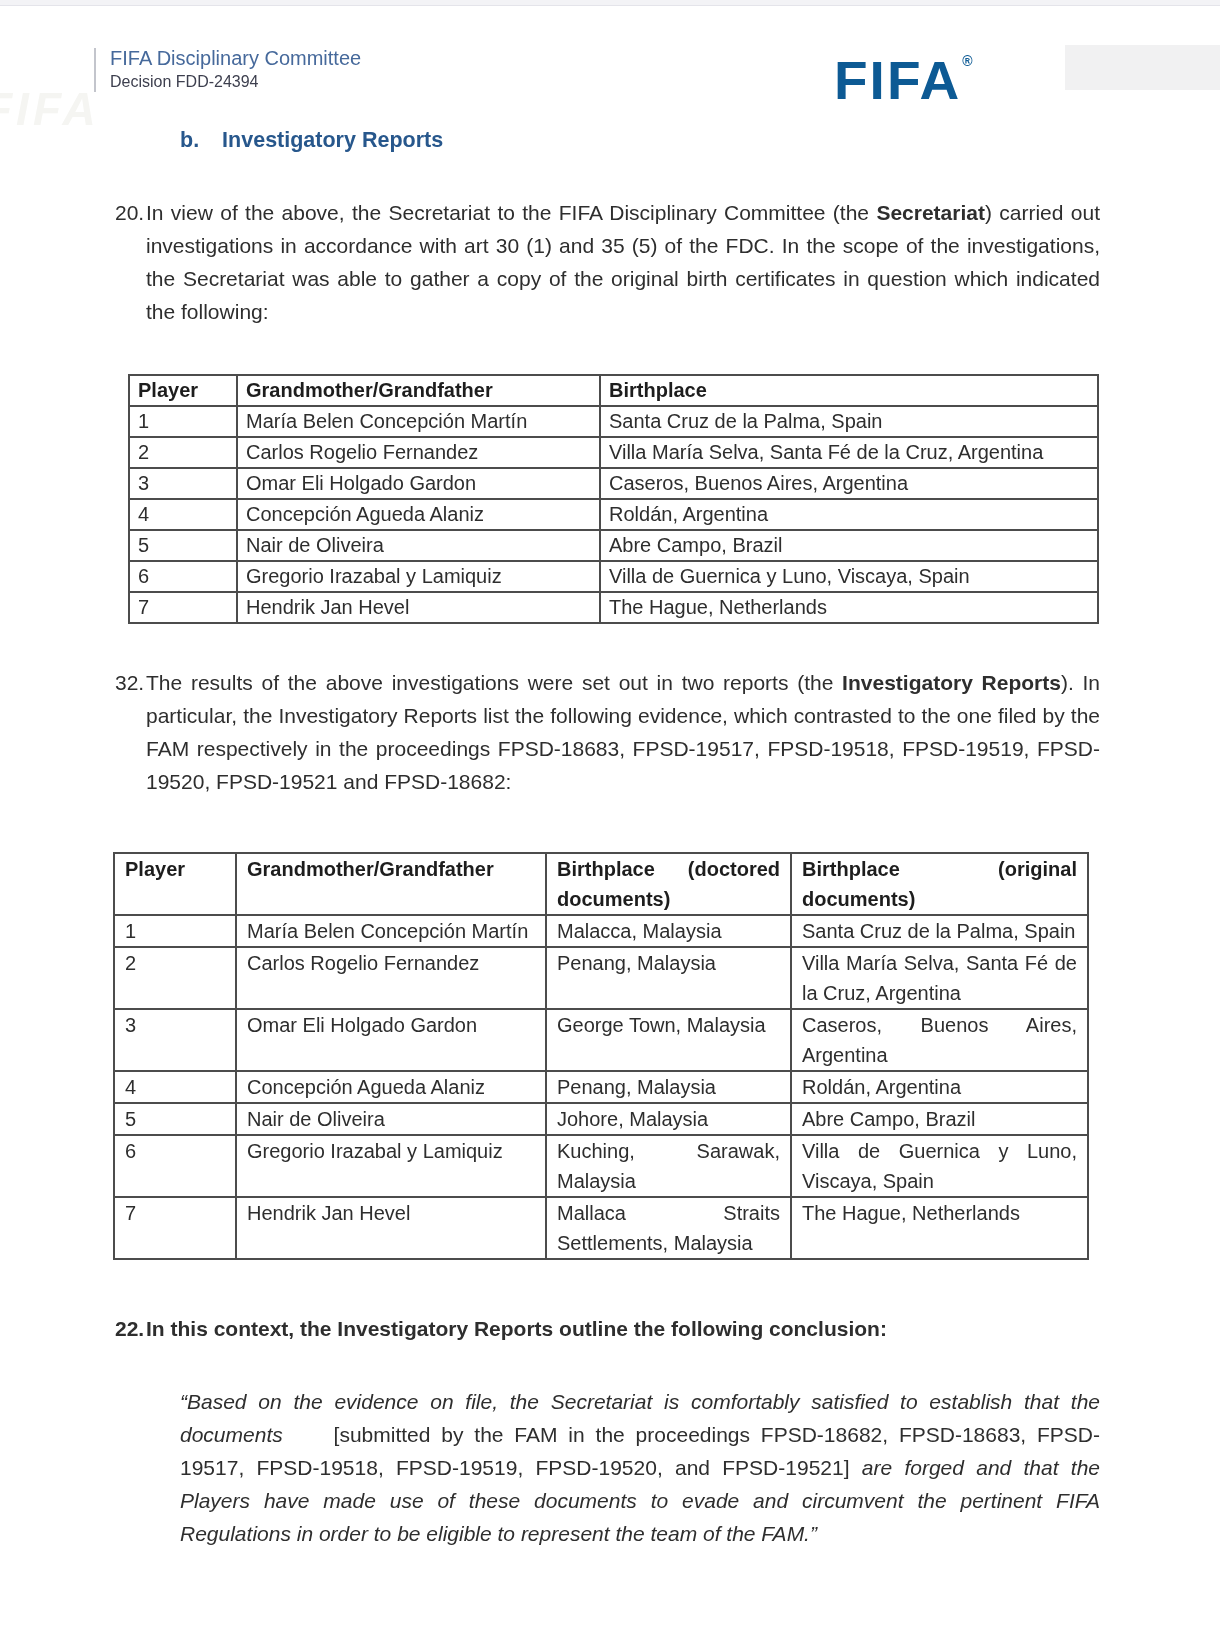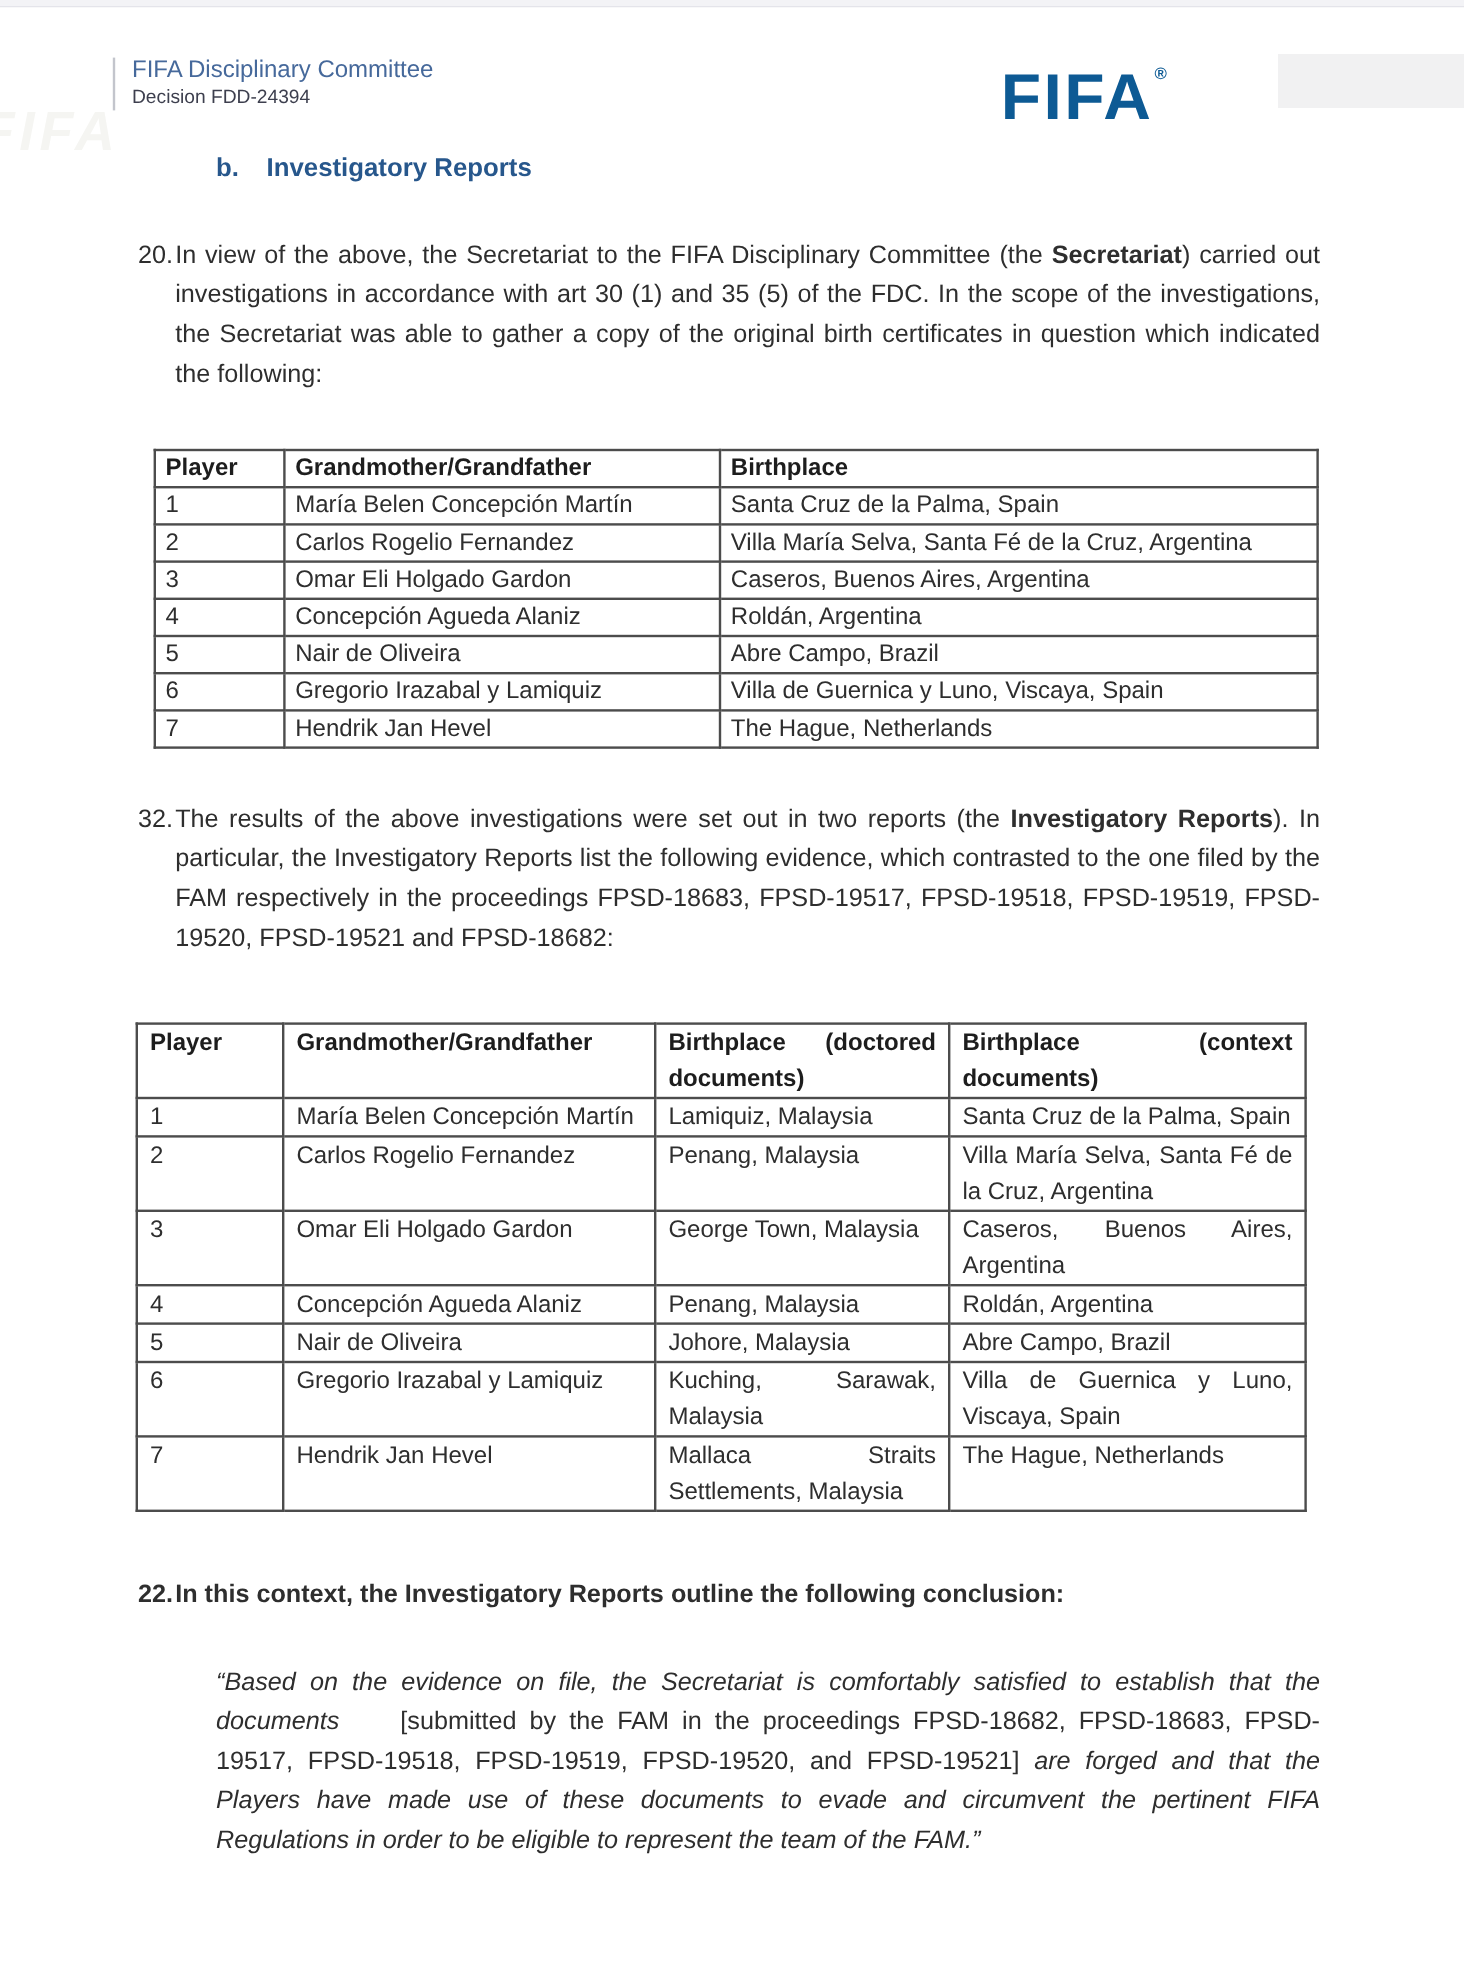--- a/index.html
+++ b/index.html
@@ -184,28 +184,28 @@
       <span class="num">32.</span>
       <div class="ptext"><span>The results of the above investigations were set out in two reports (the </span><strong>Investigatory Reports</strong><span>). In particular, the Investigatory Reports list the following evidence, which contrasted to the one filed by the FAM respectively in the proceedings FPSD-18683, FPSD-19517, FPSD-19518, FPSD-19519, FPSD-19520, FPSD-19521 and FPSD-18682:</span></div>
     </div>
 
     <table class="t2">
         <thead>
           <tr>
             <th>Player</th>
             <th>Grandmother/Grandfather</th>
             <th>Birthplace (doctored documents)</th>
-            <th>Birthplace (context documents)</th>
+            <th>Birthplace (original documents)</th>
           </tr>
         </thead>
         <tbody>
           <tr>
             <td>1</td>
             <td>María Belen Concepción Martín</td>
-            <td>Lamiquiz, Malaysia</td>
+            <td>Malacca, Malaysia</td>
             <td>Santa Cruz de la Palma, Spain</td>
           </tr>
           <tr>
             <td>2</td>
             <td>Carlos Rogelio Fernandez</td>
             <td>Penang, Malaysia</td>
             <td>Villa María Selva, Santa Fé de la Cruz, Argentina</td>
           </tr>
           <tr>
             <td>3</td>

